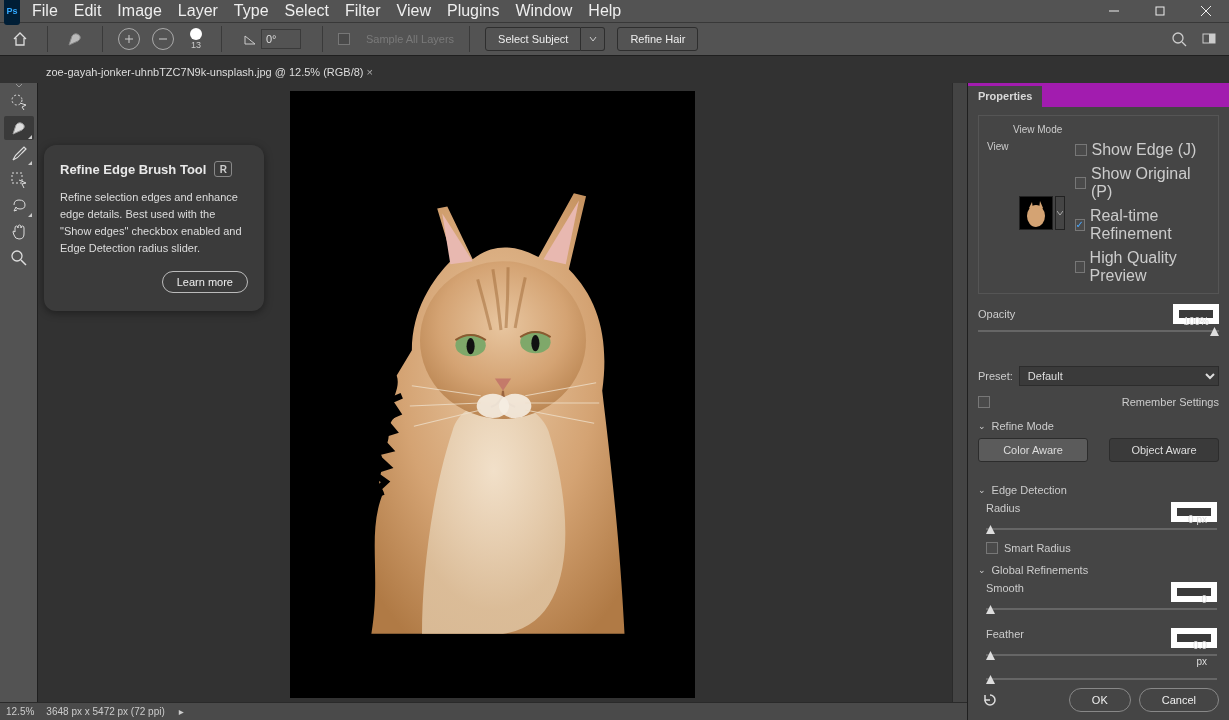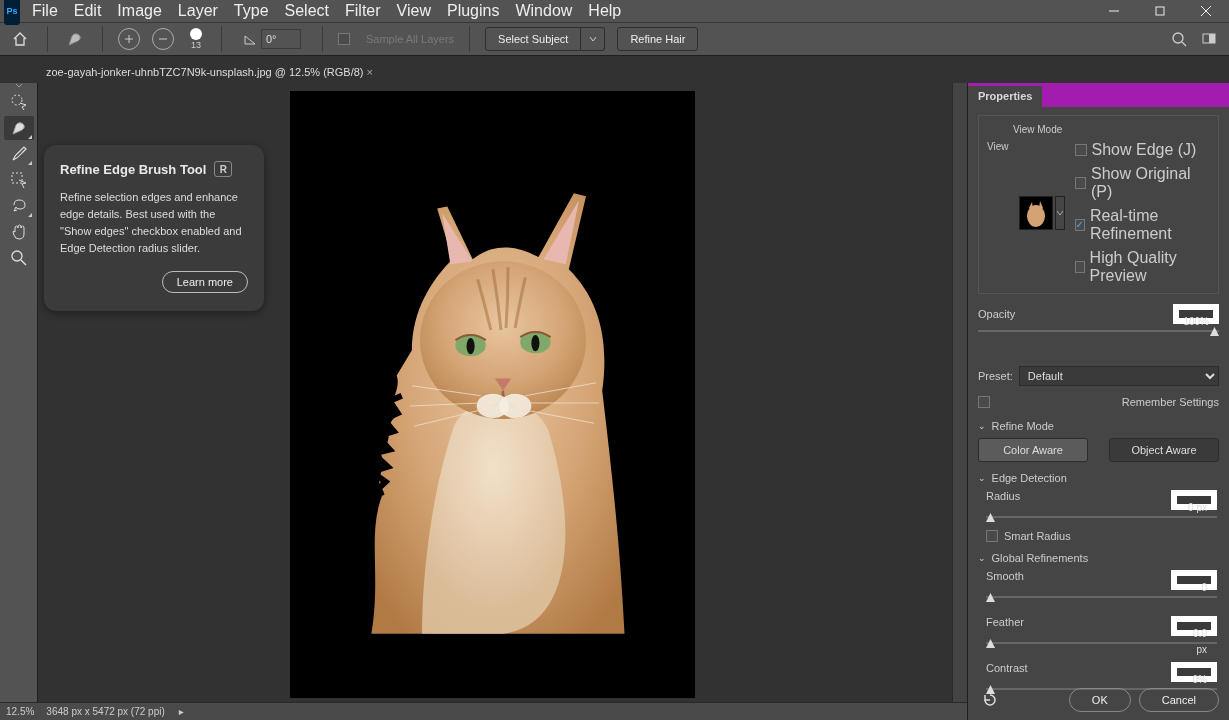--- a/index.html
+++ b/index.html
@@ -61,21 +61,21 @@
 .prop-row { display:flex; justify-content:space-between; align-items:center; margin:10px 0 2px; }
 .val-box { width:46px; height:18px; background:#3a3a3a; border:6px solid #ffffff; color:#ddd; font-size:10px; text-align:right; padding:4px 4px; line-height:16px; }
 .slider { position:relative; height:10px; margin:2px 0 8px; }
 .slider .track { height:2px; background:#666; position:absolute; top:4px; left:0; right:0; }
 .slider .thumb { width:9px; height:9px; background:#ddd; transform:rotate(0deg); clip-path:polygon(50% 0,100% 100%,0 100%); position:absolute; top:1px; }
 .preset-row { display:flex; align-items:center; gap:6px; margin:4px 0 10px; }
 .preset-row select { flex:1; height:20px; background:#3a3a3a; border:1px solid #2c2c2c; color:#ddd; font-size:11px; padding:0 4px; }
 .remember-row { display:flex; align-items:center; gap:6px; margin:8px 0 12px; padding-left:0;justify-content:space-between; }
 .section-hdr { display:flex; align-items:center; gap:6px; margin:8px 0 6px; font-size:11px; color:#ccc; }
 .section-hdr .chev { font-size:9px; }
-.mode-btns { display:flex; gap:21px; margin-bottom:10px; }
+.mode-btns { display:flex; gap:21px; margin-bottom:22px; }
 .mode-btn { flex:1; height:24px; display:flex; align-items:center; justify-content:center; background:#3a3a3a; border:1px solid #2c2c2c; font-size:11px; color:#ddd; border-radius:3px; }
 .mode-btn.active { background:#5b5b5b; }
 .slider-row { margin:4px 2px 2px; padding-left:6px; }
 .slider-row .sr-top { display:flex; justify-content:space-between; }
 .smart-radius-row { display:flex; align-items:center; gap:6px; padding-left:8px; margin:6px 0 10px; }
 .footer-btns { position:absolute; bottom:8px; left:10px; right:10px; display:flex; align-items:center; gap:8px; }
 .footer-btns .reset { width:24px; height:24px; display:flex; align-items:center; justify-content:center; }
 .footer-btns .spacer { flex:1; }
 .pill-btn { height:24px; padding:0 22px; border:1px solid #888; border-radius:14px; display:flex; align-items:center; font-size:11px; color:#eee; background:transparent; }
 .statusbar { position:absolute; bottom:0; left:0; right:262px; height:18px; background:#4a4a4a; border-top:1px solid #2a2a2a; display:flex; align-items:center; padding:0 6px; gap:12px; font-size:10px; color:#ccc; }
@@ -440,24 +440,20 @@
         <div class="sr-top">
           <span>Feather</span>
           <span class="val-box">0.0 px</span>
         </div>
         <div class="slider">
             <div class="track"></div>
             <div class="thumb" style="left:0"></div>
           </div>
       </div>
       <div class="slider-row" style="margin-top:14px;">
-        <div class="sr-top">
-          <span>Contrast</span>
-          <span class="val-box">0%</span>
-        </div>
         <div class="slider">
             <div class="track"></div>
             <div class="thumb" style="left:0"></div>
           </div>
       </div>
     </div>
 
     <div class="footer-btns">
       <div class="reset">
         <svg width="18" height="18" viewBox="0 0 18 18">

